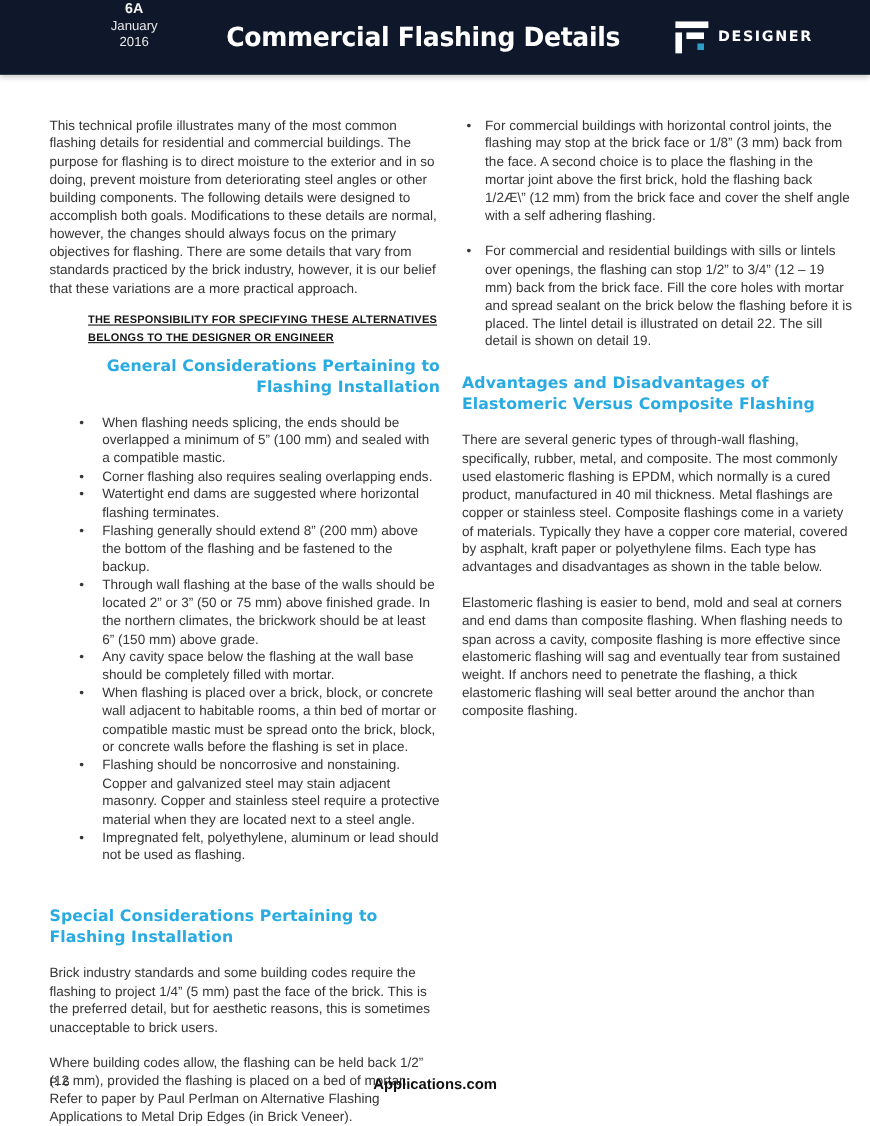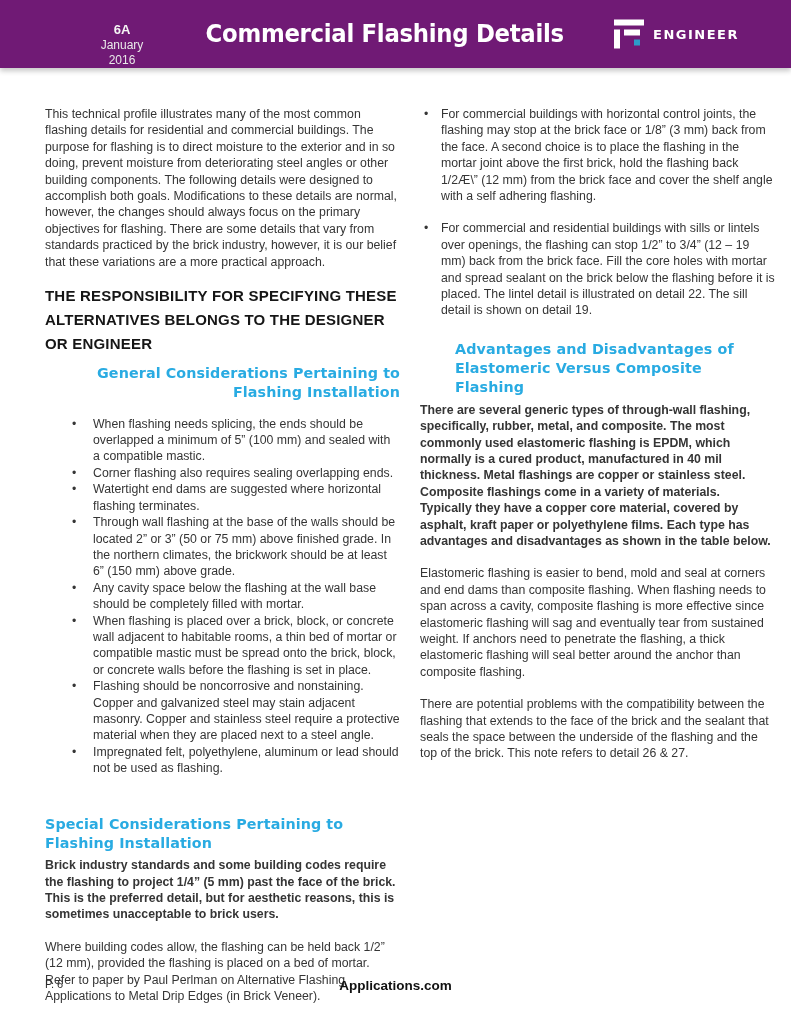--- a/index.html
+++ b/index.html
@@ -12,23 +12,23 @@
     margin: 0 auto;
     background: #ffffff;
     overflow: hidden;
     color: #2e2e2e;
   }
 
   
   .masthead {
     position: relative;
     height: 68px;
-    background: #701a75;
+    background: #0f172a;
     display: flex;
-    align-items: flex-end;
+    align-items: flex-start;
     box-shadow: 0 3px 5px rgba(0,0,0,0.22);
   }
   .issue-block {
     margin-left: 76px;
     width: 92px;
     text-align: center;
     color: #f5f5f5;
     line-height: 1.25;
   }
   .issue-code { font-weight: bold; font-size: 13px; }
@@ -72,54 +72,56 @@
   .content {
     display: flex;
     gap: 20px;
     padding: 38px 16px 0 45px;
   }
   .col { width: 356px; font-size: 12.3px; line-height: 16.4px; color: #353535; }
   p { margin: 0; }
 
   .h-black {
     margin-top: 14px;
-    font-size: 15px;
+    font-size: 10px;
     font-weight: bold;
     line-height: 1.6;
     color: #161616;
+    text-decoration: underline;
     letter-spacing: 0.2px;
+    margin-left: 35px;
   }
   .h-blue {
     font-family: "DejaVu Sans", sans-serif;
     color: #29abe2;
     font-weight: bold;
     font-size: 14.3px;
     line-height: 1.35;
     letter-spacing: 0.1px;
   }
   .h-general { margin-top: 8px; text-align: right; }
   .h-special { margin-top: 38px; }
-  .h-advantages { margin-top: 21px; margin-left: 35px; }
+  .h-advantages { margin-top: 21px; }
 
   ul.bullets { list-style: none; margin-top: 13px; }
   ul.bullets li { position: relative; }
   ul.bullets-left li { padding-left: 48px; }
   ul.bullets-left li::before {
     content: "•";
     position: absolute; left: 27px; top: 0;
   }
   ul.bullets-right { margin-top: 0; }
   ul.bullets-right li { padding-left: 21px; margin-bottom: 16px; }
   ul.bullets-right li::before {
     content: "•";
     position: absolute; left: 4px; top: 0;
   }
 
   .para { margin-top: 16px; }
-  .para-first { margin-top: 4px; font-weight: bold; }
+  .para-first { margin-top: 14px; }
 
   
   .footer-pagenum {
     position: absolute;
     left: 45px;
     bottom: 34px;
     font-size: 11px;
     color: #2b2b2b;
   }
   .footer-site {
@@ -144,61 +146,61 @@
       <div class="issue-year">2016</div>
     </div>
     <h1 class="doc-title">Commercial Flashing Details</h1>
     <div class="brand">
       <span class="logo-mark">
         <span class="bar lm-top"></span>
         <span class="bar lm-left"></span>
         <span class="bar lm-mid"></span>
         <span class="lm-dot"></span>
       </span>
-      <span class="brand-name">ENGINEER</span>
+      <span class="brand-name">DESIGNER</span>
     </div>
   </header>
 
   <main class="content">
 
     <div class="col col-left">
       <p class="intro">This technical profile illustrates many of the most common flashing details for residential and commercial buildings. The purpose for flashing is to direct moisture to the exterior and in so doing, prevent moisture from deteriorating steel angles or other building components. The following details were designed to accomplish both goals. Modifications to these details are normal, however, the changes should always focus on the primary objectives for flashing. There are some details that vary from standards practiced by the brick industry, however, it is our belief that these variations are a more practical approach.</p>
 
       <h2 class="h-black">THE RESPONSIBILITY FOR SPECIFYING THESE ALTERNATIVES BELONGS TO THE DESIGNER OR ENGINEER</h2>
 
       <h3 class="h-blue h-general">General Considerations Pertaining to Flashing Installation</h3>
 
       <ul class="bullets bullets-left">
         <li>When flashing needs splicing, the ends should be overlapped a minimum of 5” (100 mm) and sealed with a compatible mastic.</li>
         <li>Corner flashing also requires sealing overlapping ends.</li>
         <li>Watertight end dams are suggested where horizontal flashing terminates.</li>
+        <li>Flashing generally should extend 8” (200 mm) above the bottom of the flashing and be fastened to the backup.</li>
         <li>Through wall flashing at the base of the walls should be located 2” or 3” (50 or 75 mm) above finished grade. In the northern climates, the brickwork should be at least 6” (150 mm) above grade.</li>
         <li>Any cavity space below the flashing at the wall base should be completely filled with mortar.</li>
         <li>When flashing is placed over a brick, block, or concrete wall adjacent to habitable rooms, a thin bed of mortar or compatible mastic must be spread onto the brick, block, or concrete walls before the flashing is set in place.</li>
-        <li>Flashing should be noncorrosive and nonstaining. Copper and galvanized steel may stain adjacent masonry. Copper and stainless steel require a protective material when they are placed next to a steel angle.</li>
+        <li>Flashing should be noncorrosive and nonstaining. Copper and galvanized steel may stain adjacent masonry. Copper and stainless steel require a protective material when they are located next to a steel angle.</li>
         <li>Impregnated felt, polyethylene, aluminum or lead should not be used as flashing.</li>
       </ul>
 
       <h3 class="h-blue h-special">Special Considerations Pertaining to Flashing Installation</h3>
 
       <p class="para para-first">Brick industry standards and some building codes require the flashing to project 1/4” (5 mm) past the face of the brick. This is the preferred detail, but for aesthetic reasons, this is sometimes unacceptable to brick users.</p>
       <p class="para">Where building codes allow, the flashing can be held back 1/2” (12 mm), provided the flashing is placed on a bed of mortar. Refer to paper by Paul Perlman on Alternative Flashing Applications to Metal Drip Edges (in Brick Veneer).</p>
     </div>
 
     <div class="col col-right">
       <ul class="bullets bullets-right">
         <li>For commercial buildings with horizontal control joints, the flashing may stop at the brick face or 1/8” (3 mm) back from the face. A second choice is to place the flashing in the mortar joint above the first brick, hold the flashing back 1/2Æ\” (12 mm) from the brick face and cover the shelf angle with a self adhering flashing.</li>
         <li>For commercial and residential buildings with sills or lintels over openings, the flashing can stop 1/2” to 3/4” (12 – 19 mm) back from the brick face. Fill the core holes with mortar and spread sealant on the brick below the flashing before it is placed. The lintel detail is illustrated on detail 22. The sill detail is shown on detail 19.</li>
       </ul>
 
       <h3 class="h-blue h-advantages">Advantages and Disadvantages of Elastomeric Versus Composite Flashing</h3>
 
       <p class="para para-first">There are several generic types of through-wall flashing, specifically, rubber, metal, and composite. The most commonly used elastomeric flashing is EPDM, which normally is a cured product, manufactured in 40 mil thickness. Metal flashings are copper or stainless steel. Composite flashings come in a variety of materials. Typically they have a copper core material, covered by asphalt, kraft paper or polyethylene films.  Each type has advantages and disadvantages as shown in the table below.</p>
       <p class="para">Elastomeric flashing is easier to bend, mold and seal at corners and end dams than composite flashing. When flashing needs to span across a cavity, composite flashing is more effective since elastomeric flashing will sag and eventually tear from sustained weight. If anchors need to penetrate the flashing, a thick elastomeric flashing will seal better around the anchor than composite flashing.</p>
-      <p class="para">There are potential problems with the compatibility between the flashing that extends to the face of the brick and the sealant that seals the space between the underside of the flashing and the top of the brick. This note refers to detail 26 &amp; 27.</p>
     </div>
 
   </main>
 
   <div class="footer-pagenum">P. 6</div>
   <div class="footer-site">Applications.com</div>
 
 </div>
 
 </body></html>

